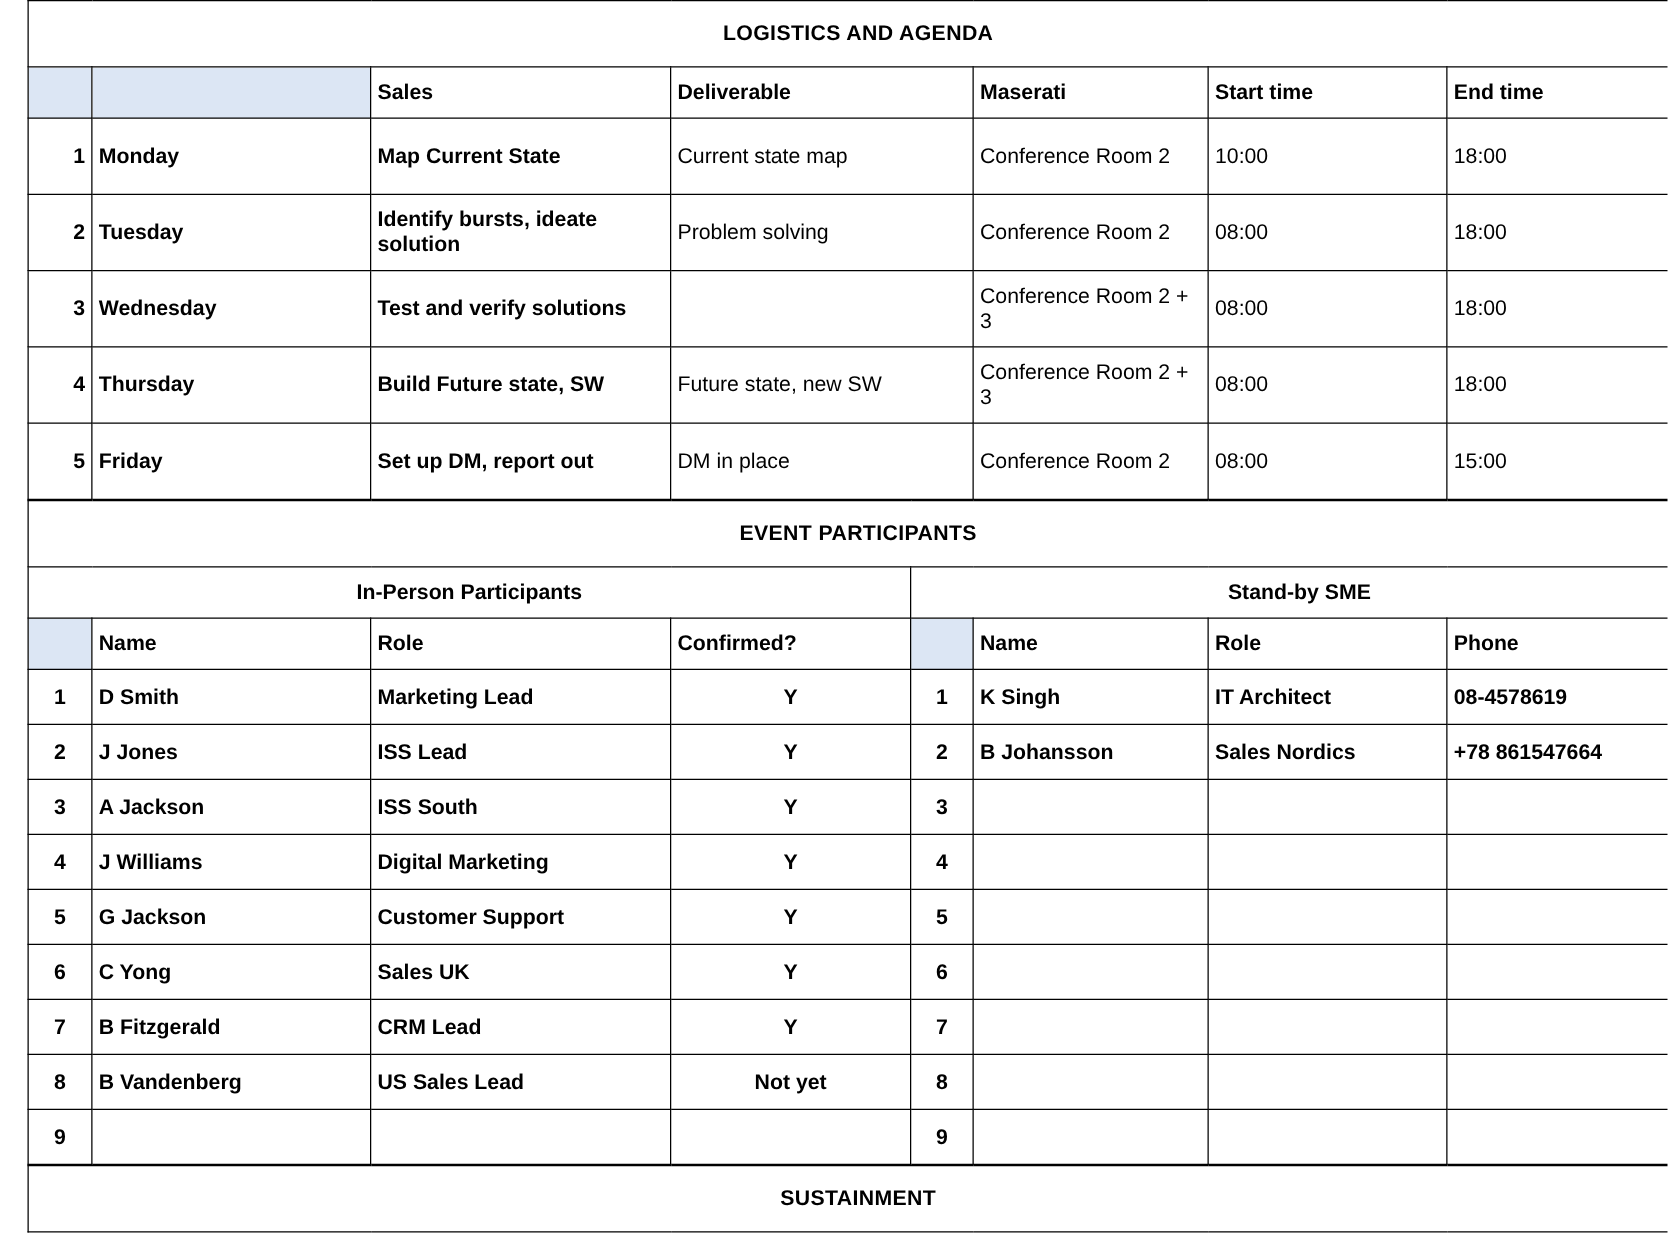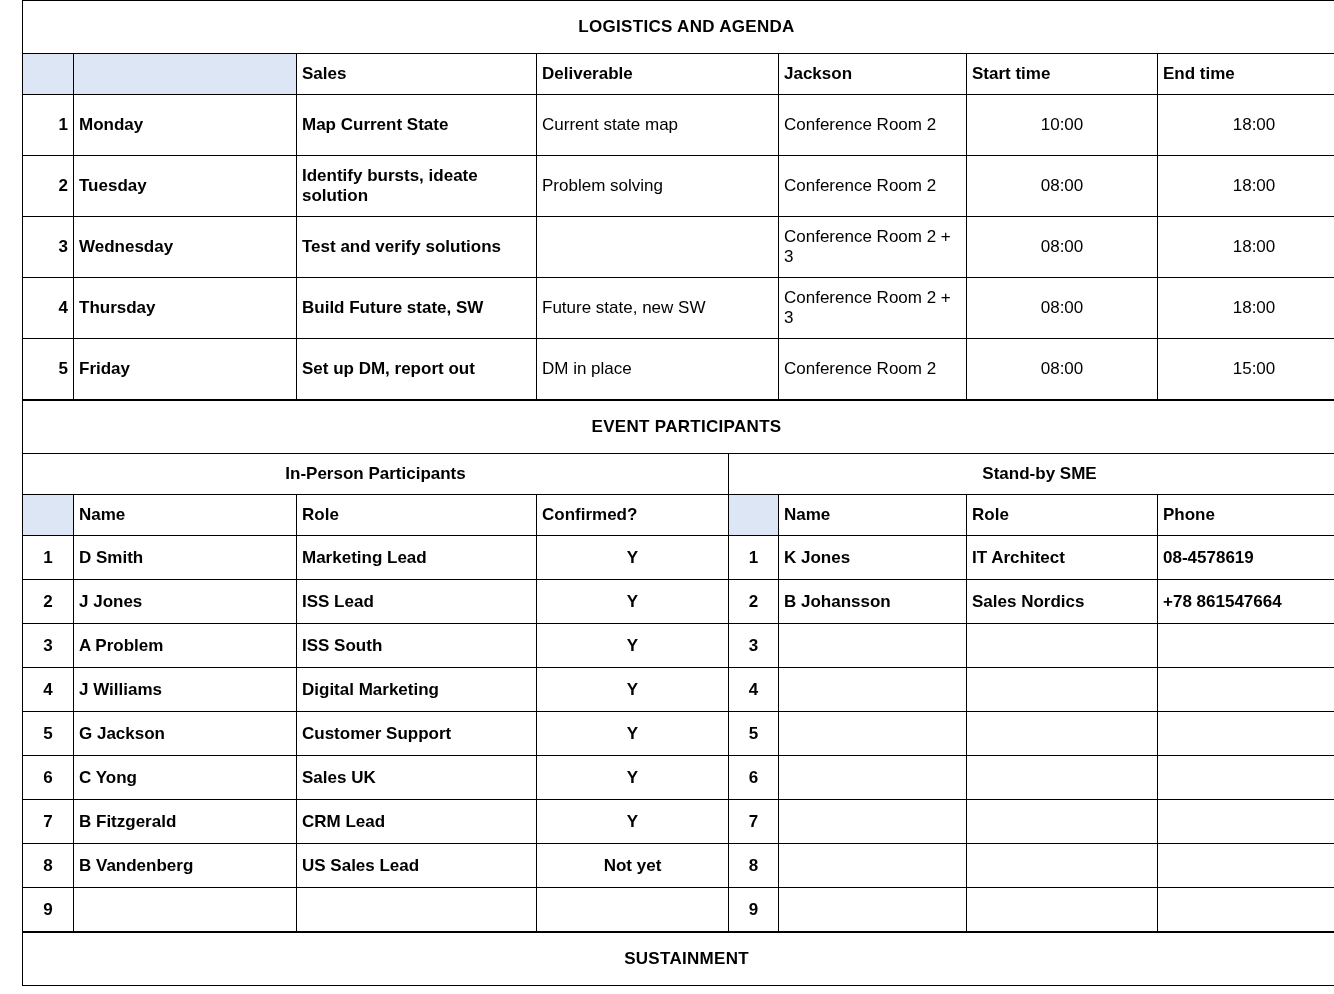--- a/index.html
+++ b/index.html
@@ -73,21 +73,21 @@
     text-align: right;
     font-weight: bold;
     padding-right: 7px;
   }
   .numc {
     text-align: center;
     font-weight: bold;
     padding: 0;
   }
   .b { font-weight: bold; }
-  .r { text-align: center; }
+  .r { text-align: left; }
   .c { text-align: center; }
 
   
   .agenda-row td { height: 56px; }
   
   .part-row td { height: 39px; }
 </style>
 </head>
 <body>
 
@@ -105,21 +105,21 @@
     </colgroup>
     <tbody>
       <tr class="banner">
         <td colspan="7">LOGISTICS AND AGENDA</td>
       </tr>
       <tr class="colhead">
         <td class="blank"></td>
         <td class="blank"></td>
         <td>Sales</td>
         <td>Deliverable</td>
-        <td>Jackson</td>
+        <td>Maserati</td>
         <td>Start time</td>
         <td>End time</td>
       </tr>
 
       <tr class="agenda-row">
         <td class="num">1</td>
         <td class="b">Monday</td>
         <td class="b">Map Current State</td>
         <td>Current state map</td>
         <td>Conference Room 2</td>
@@ -194,37 +194,37 @@
         <td>Role</td>
         <td>Phone</td>
       </tr>
 
       <tr class="part-row">
         <td class="numc">1</td>
         <td class="b">D Smith</td>
         <td class="b">Marketing Lead</td>
         <td class="b c">Y</td>
         <td class="numc">1</td>
-        <td class="b">K Jones</td>
+        <td class="b">K Singh</td>
         <td class="b">IT Architect</td>
         <td class="b">08-4578619</td>
       </tr>
       <tr class="part-row">
         <td class="numc">2</td>
         <td class="b">J Jones</td>
         <td class="b">ISS Lead</td>
         <td class="b c">Y</td>
         <td class="numc">2</td>
         <td class="b">B Johansson</td>
         <td class="b">Sales Nordics</td>
         <td class="b">+78 861547664</td>
       </tr>
       <tr class="part-row">
         <td class="numc">3</td>
-        <td class="b">A Problem</td>
+        <td class="b">A Jackson</td>
         <td class="b">ISS South</td>
         <td class="b c">Y</td>
         <td class="numc">3</td>
         <td class="b"></td>
         <td class="b"></td>
         <td class="b"></td>
       </tr>
       <tr class="part-row">
         <td class="numc">4</td>
         <td class="b">J Williams</td>

